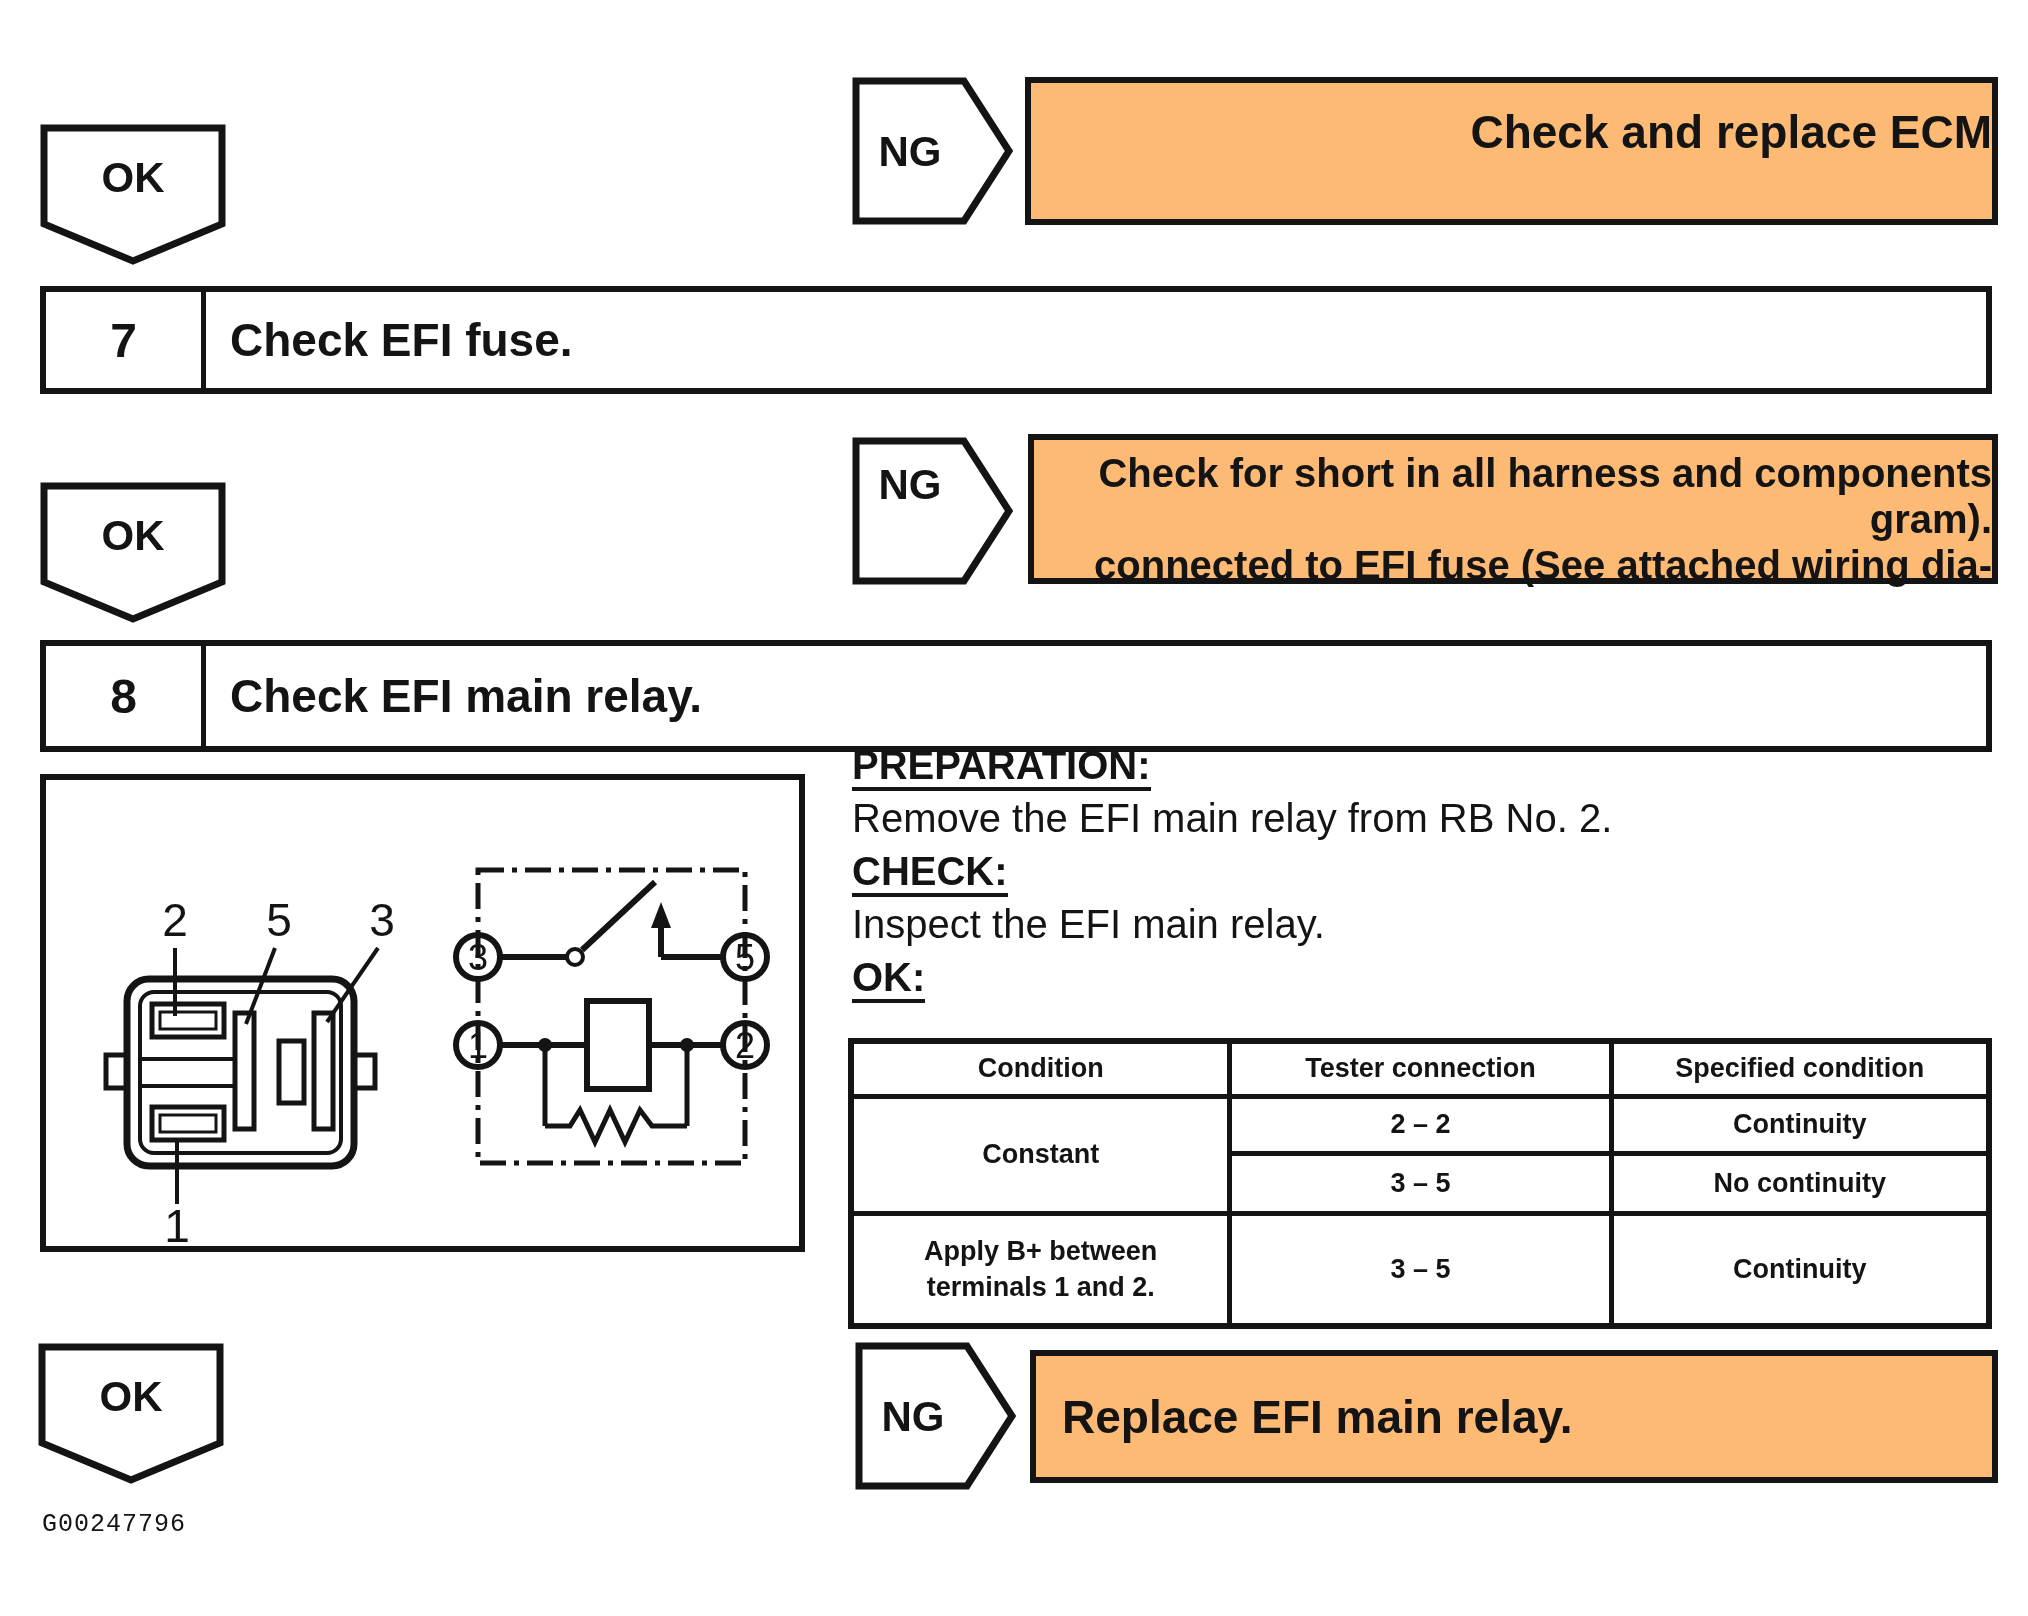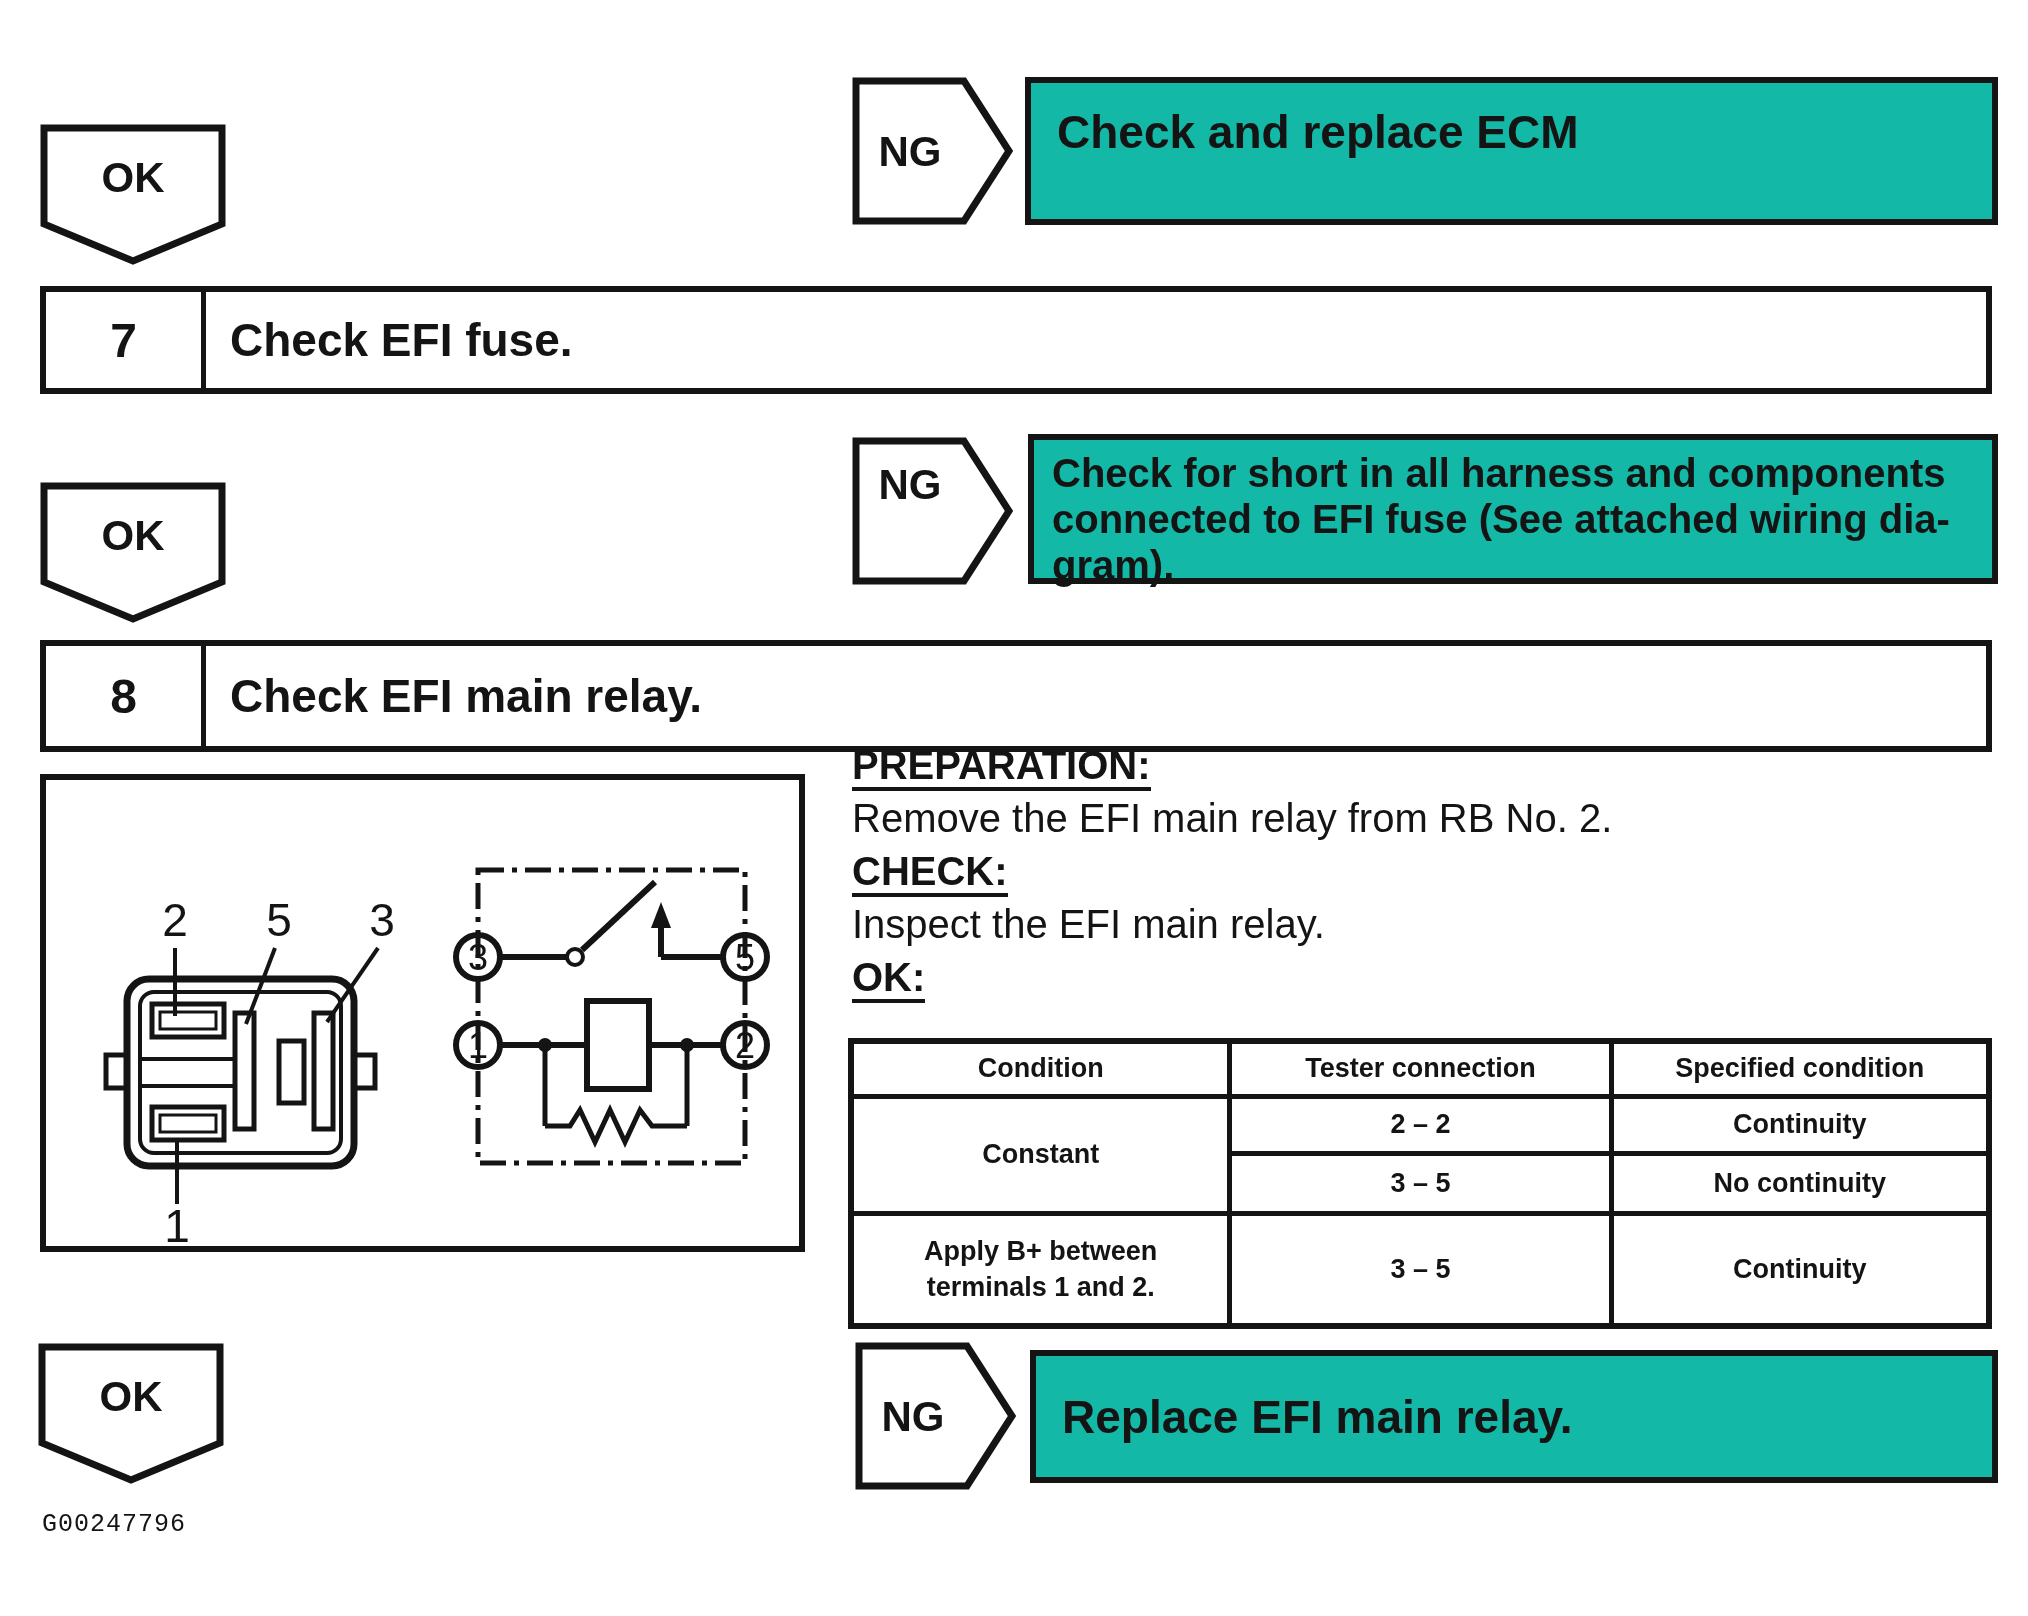--- a/index.html
+++ b/index.html
@@ -2,21 +2,21 @@
 <html><head>
 <meta charset="utf-8">
 <style>
   html,body{margin:0;padding:0;background:#fff;}
   .page{position:relative;width:2028px;height:1616px;background:#ffffff;
         font-family:"Liberation Sans",sans-serif;color:#141414;overflow:hidden;border-radius:29px;}
   .abs{position:absolute;}
   svg text{fill:#141414;font-family:"Liberation Sans",sans-serif;}
   .pent-shape{fill:#ffffff;stroke:#141414;stroke-width:7;stroke-linejoin:miter;}
   .pent-label{font-size:42px;font-weight:bold;}
-  .action-box{position:absolute;border:6px solid #141414;background:#14b8a6;box-sizing:border-box;}
+  .action-box{position:absolute;border:6px solid #141414;background:#fdba74;box-sizing:border-box;text-align:right;}
   .action-text{font-weight:bold;font-size:46px;}
   .vcenter{display:flex;align-items:center;}
   .step-row{position:absolute;border:6px solid #141414;background:#fff;box-sizing:border-box;display:flex;}
   .step-num{width:155px;border-right:5px solid #141414;display:flex;align-items:center;justify-content:center;
             font-size:48px;font-weight:bold;flex:0 0 auto;}
   .step-title{display:flex;align-items:center;padding-left:24px;font-size:46px;font-weight:bold;}
   .ng2-lines{padding:10px 0 0 18px;font-size:40px;font-weight:bold;line-height:46px;}
   .diagram-box{position:absolute;border:6px solid #141414;background:#fff;box-sizing:border-box;}
   .draw{stroke:#141414;fill:none;}
   .instr{position:absolute;width:1160px;}
@@ -60,22 +60,22 @@
   <div class="abs" style="left:852px;top:437px;">
     <svg width="162" height="148" viewBox="0 0 162 148">
       <polygon class="pent-shape" points="4,4 112,4 157,74 112,144 4,144"></polygon>
       <text class="pent-label" x="58" y="62" text-anchor="middle">NG</text>
     </svg>
   </div>
 
   <div class="action-box" style="left:1028px;top:434px;width:970px;height:150px;">
     <div class="ng2-lines">
       <div>Check for short in all harness and components</div>
+      <div>gram).</div>
       <div>connected to EFI fuse (See attached wiring dia-</div>
-      <div>gram).</div>
     </div>
   </div>
 
   <div class="abs" style="left:40px;top:482px;">
     <svg width="186" height="142" viewBox="0 0 186 142">
       <polygon class="pent-shape" points="4,4 182,4 182,100 93,137 4,100"></polygon>
       <text class="pent-label" x="93" y="68" text-anchor="middle">OK</text>
     </svg>
   </div>
 

